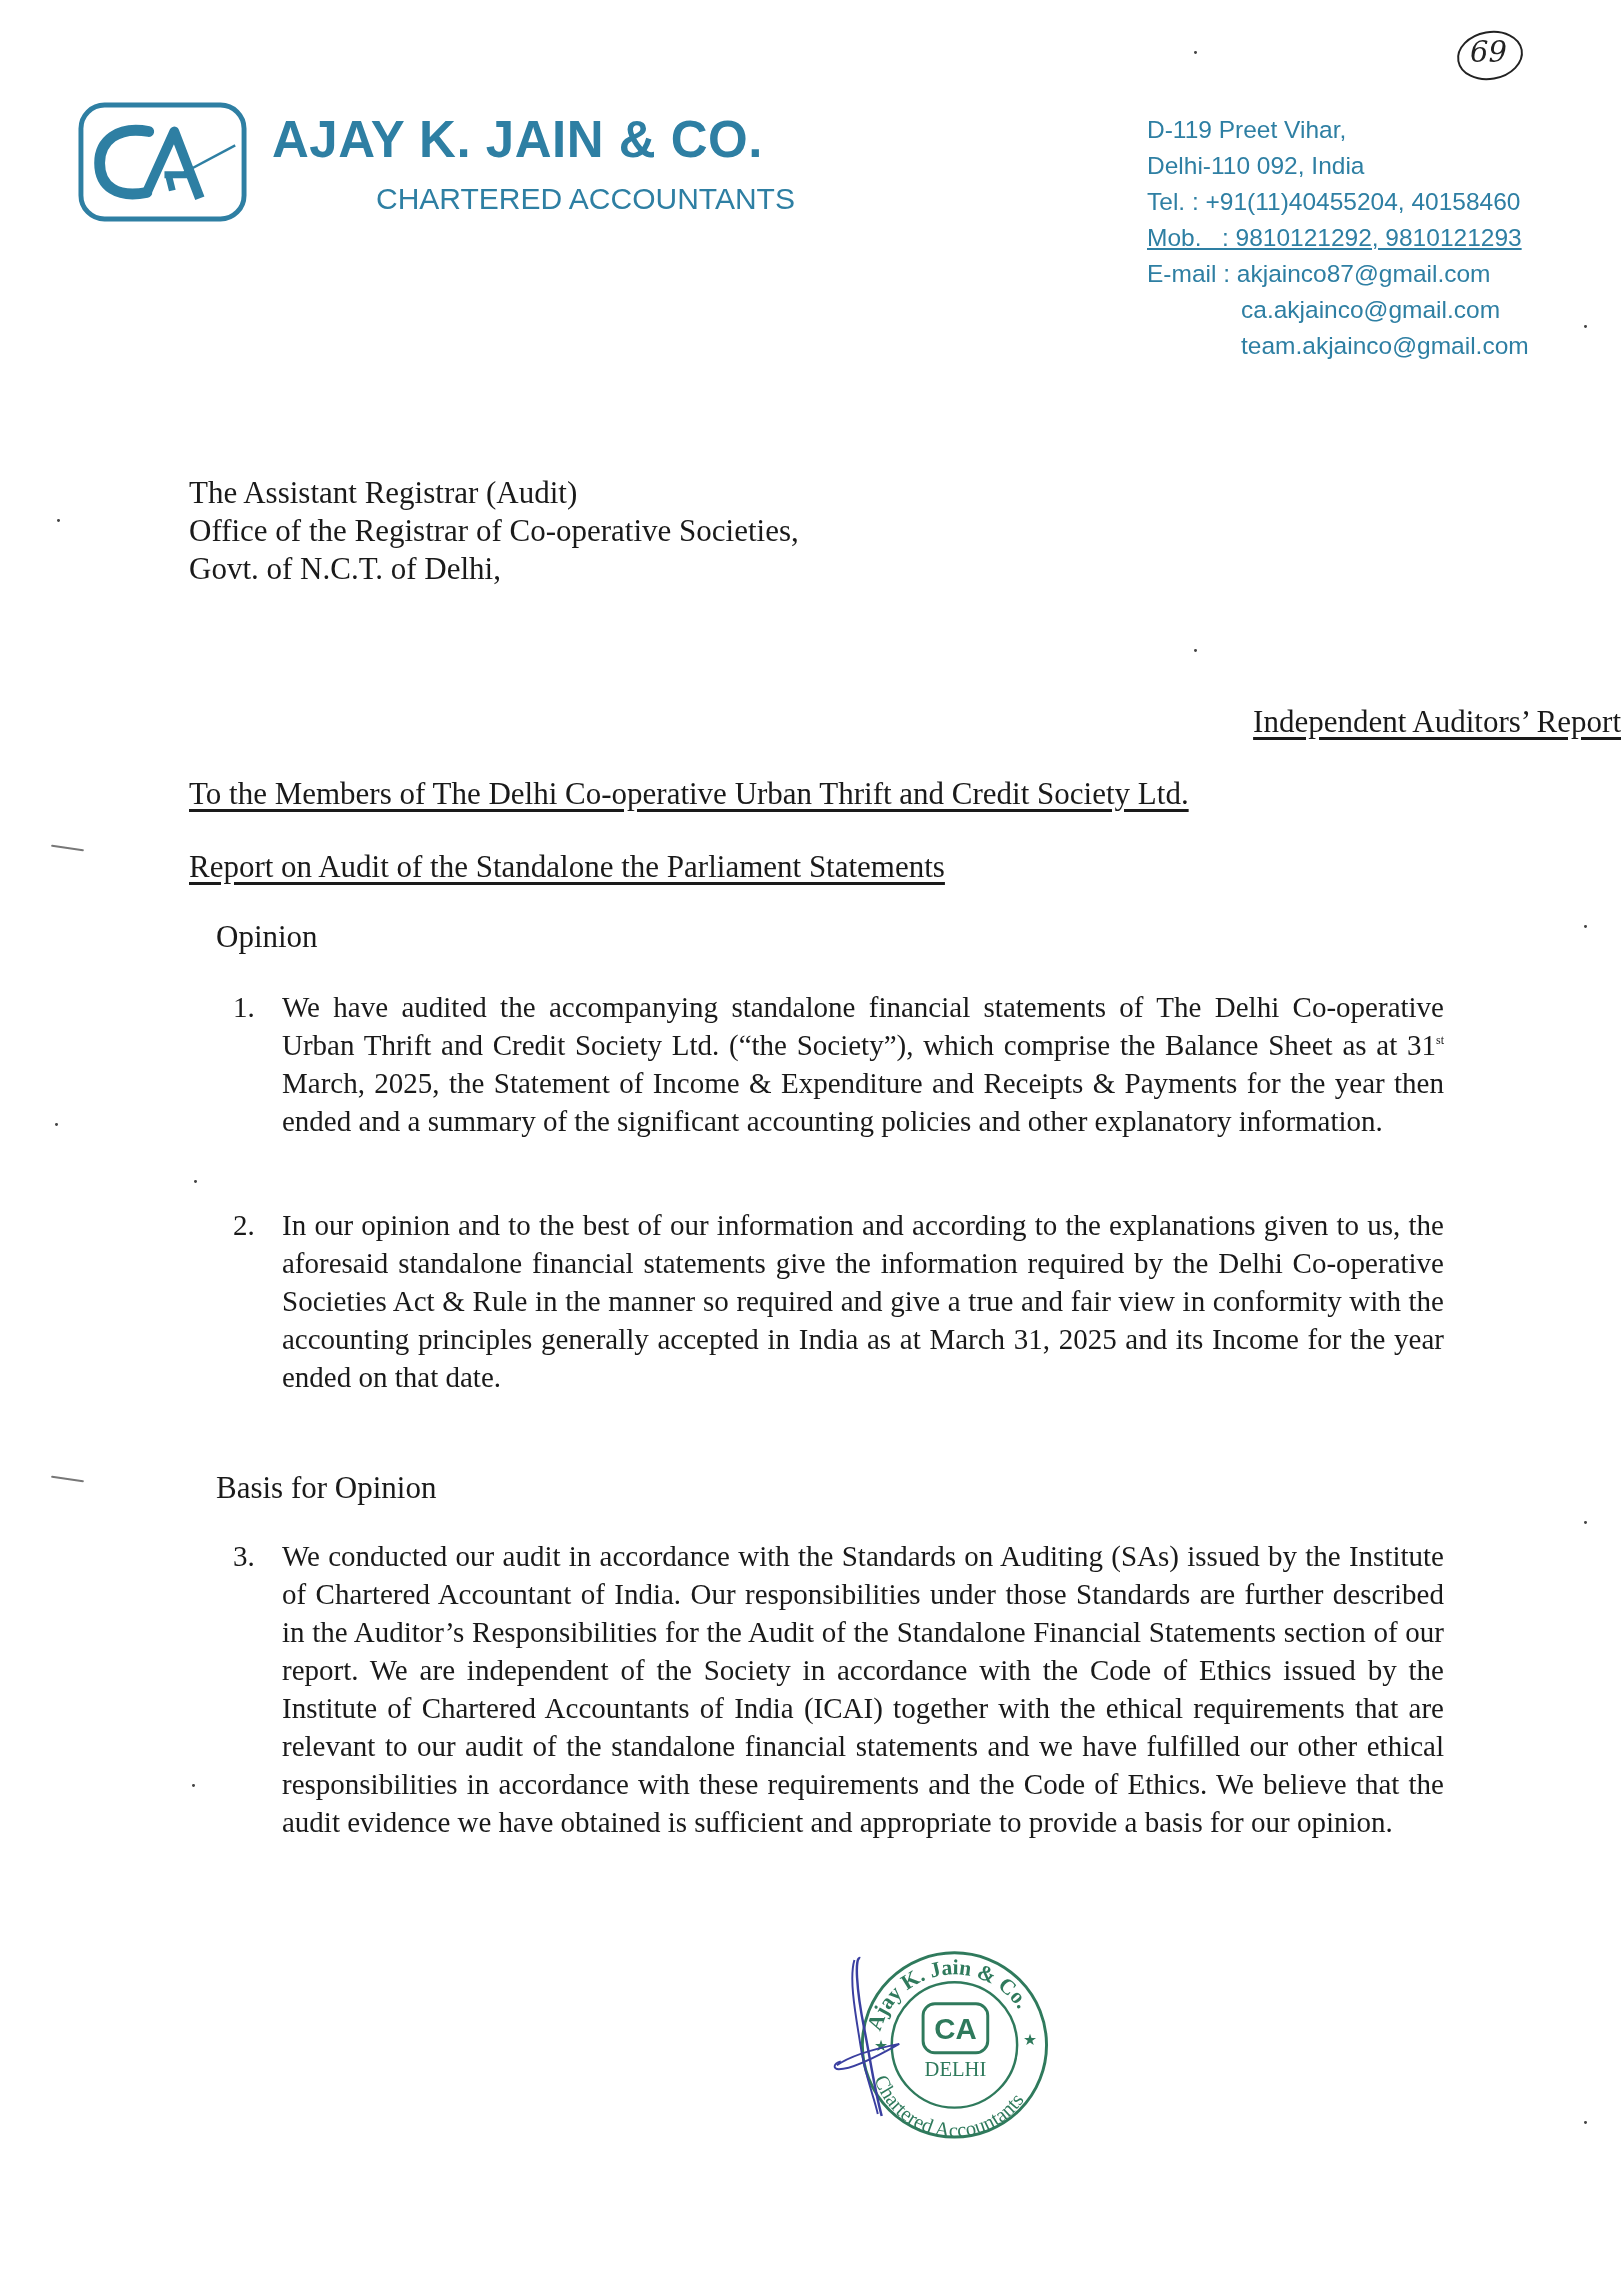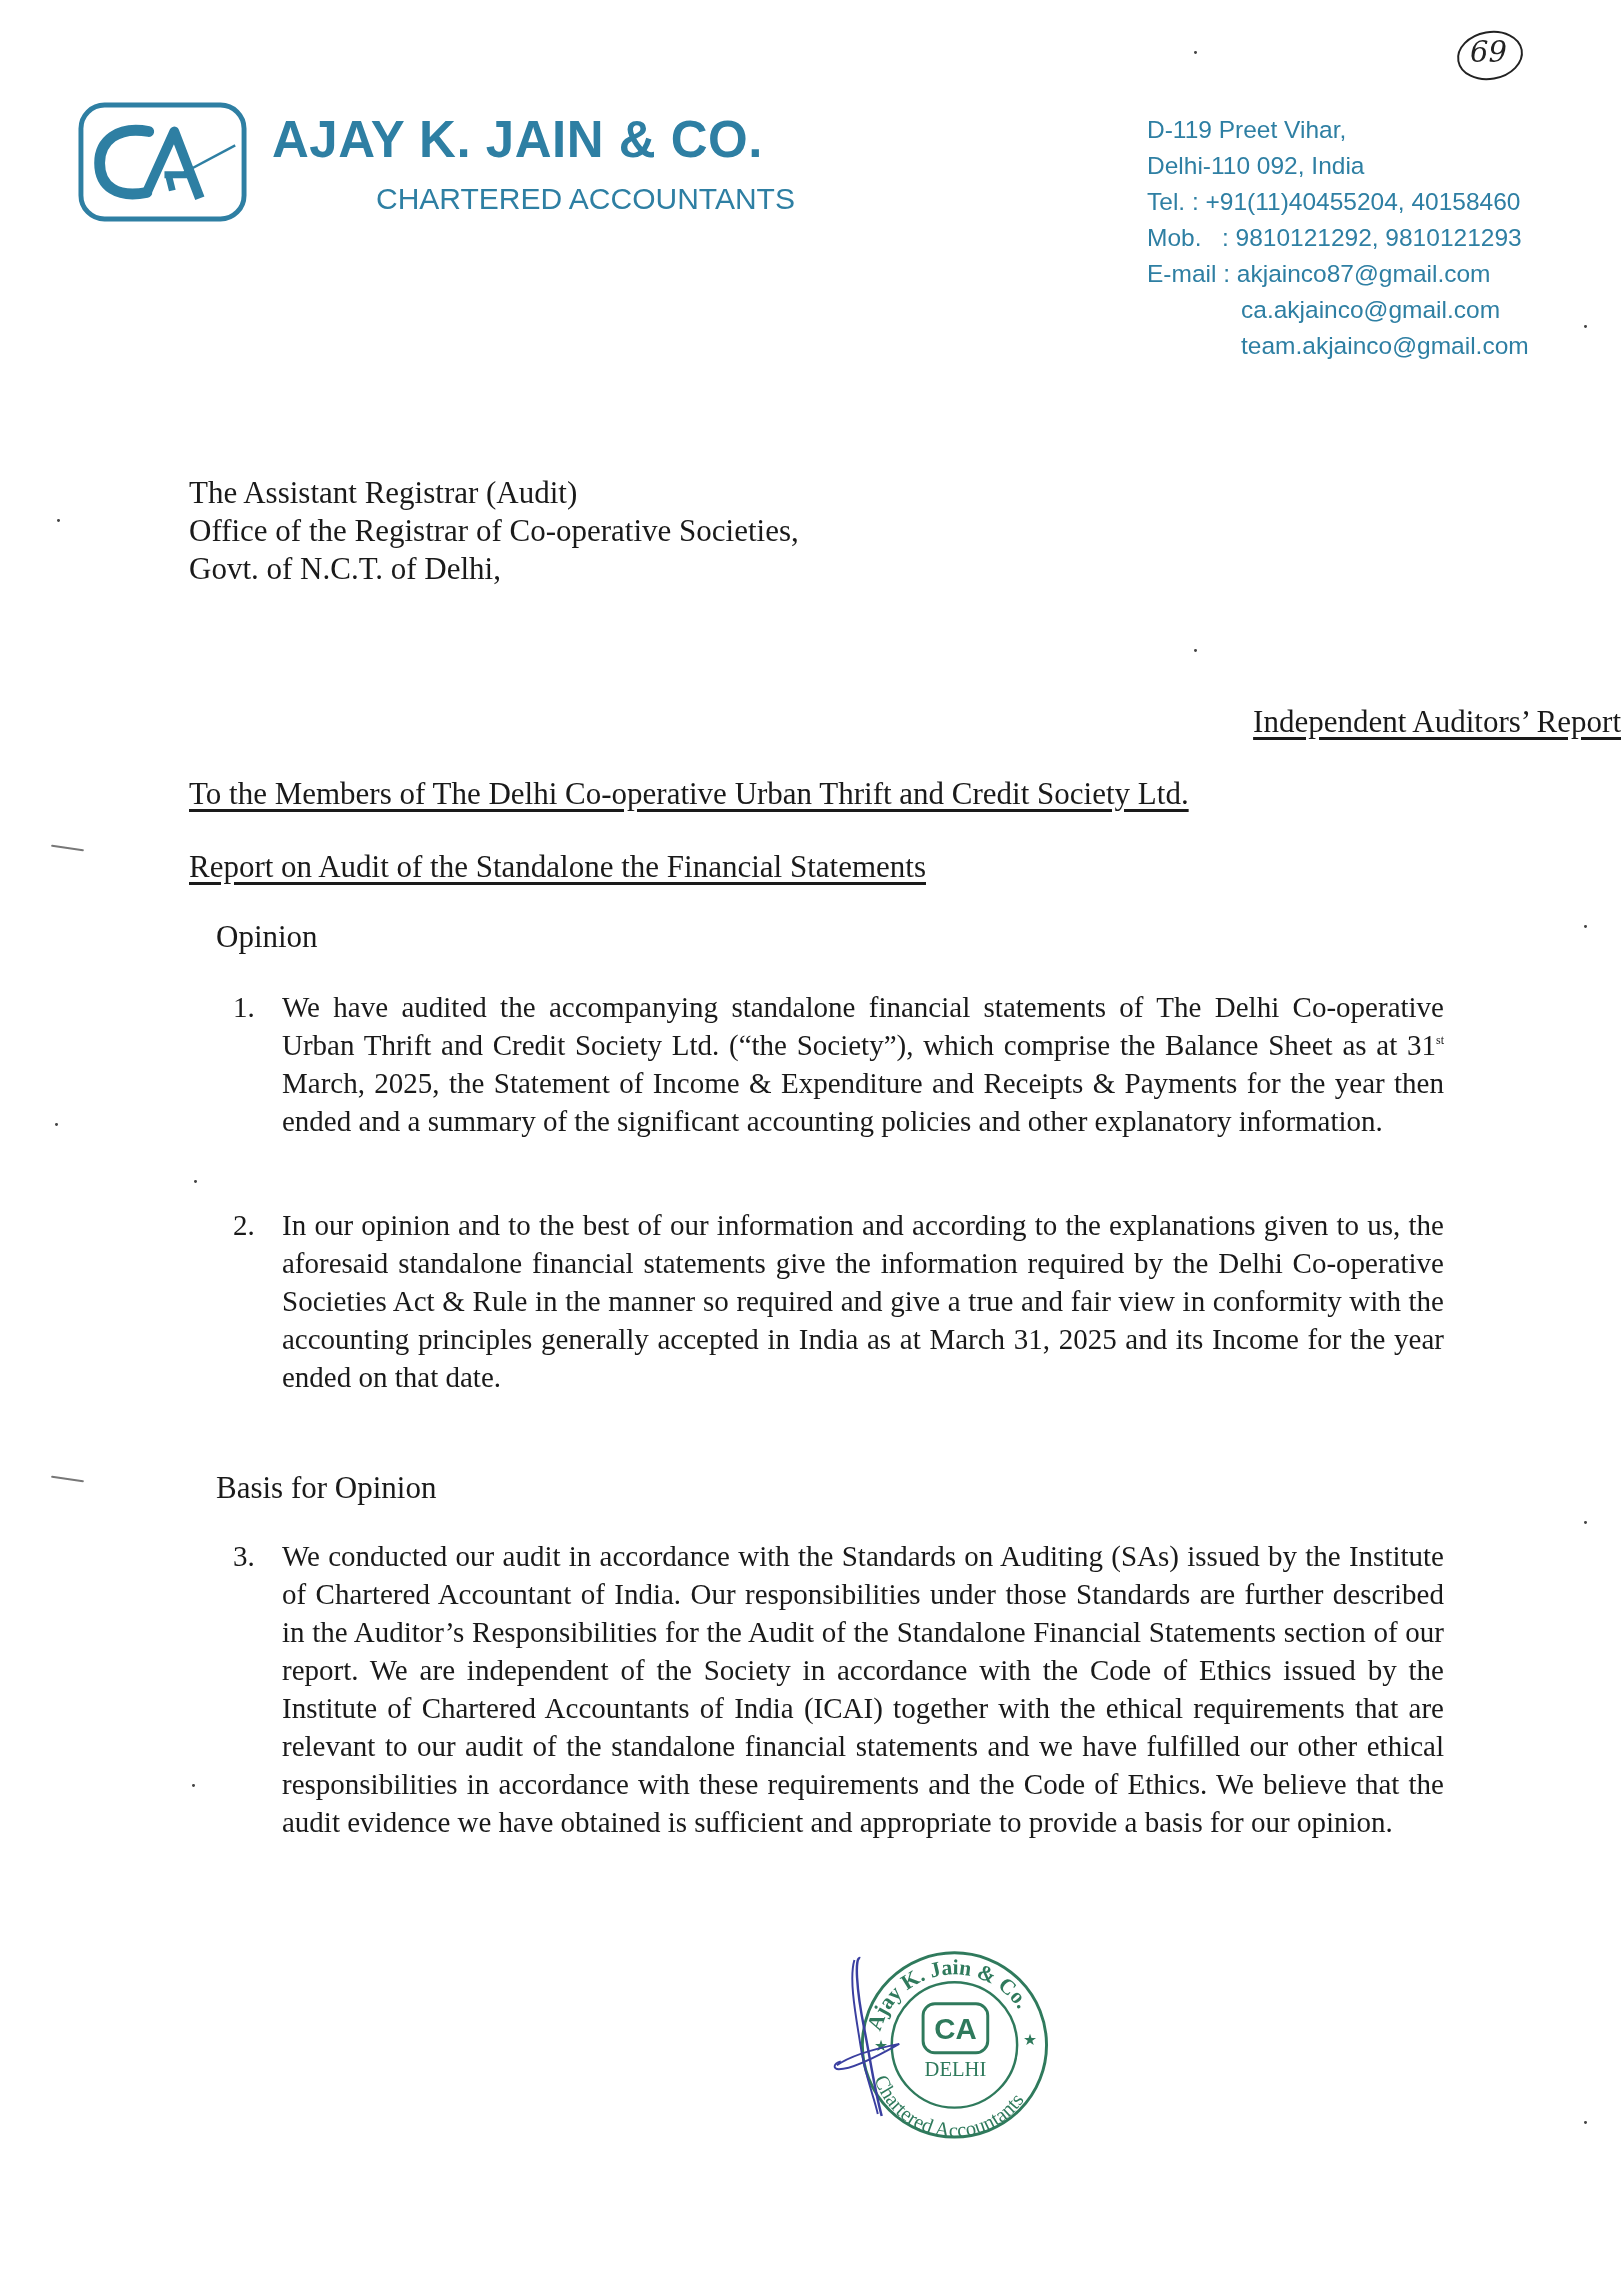--- a/index.html
+++ b/index.html
@@ -56,35 +56,35 @@
 
 <svg class="page-number" viewBox="0 0 76 58">
   <ellipse cx="37" cy="30" rx="33" ry="24" fill="none" stroke="#222" stroke-width="2" transform="rotate(-10 37 30)"></ellipse>
 </svg>
 <div class="page-number-text">69</div>
 
 <div class="contact">
   <span class="row">D-119 Preet Vihar,</span>
   <span class="row">Delhi-110 092, India</span>
   <span class="row">Tel. : +91(11)40455204, 40158460</span>
-  <span class="row" style="white-space:pre;">Mob.   : 9810121292, 9810121293</span>
+  <span class="row" style="white-space:pre;text-decoration:underline;">Mob.   : 9810121292, 9810121293</span>
   <span class="row"><span style="white-space:pre;">E-mail : </span><span>akjainco87@gmail.com</span></span>
   <span class="row indent">ca.akjainco@gmail.com</span>
   <span class="row indent">team.akjainco@gmail.com</span>
 </div>
 
 <div class="addressee">
   <div>The Assistant Registrar (Audit)</div>
   <div>Office of the Registrar of Co-operative Societies,</div>
   <div>Govt. of N.C.T. of Delhi,</div>
 </div>
 
 <div class="report-title">Independent Auditors’ Report</div>
 <div class="to-members">To the Members of The Delhi Co-operative Urban Thrift and Credit Society Ltd.</div>
-<div class="report-sub">Report on Audit of the Standalone the Financial Statements</div>
+<div class="report-sub">Report on Audit of the Standalone the Parliament Statements</div>
 
 <div class="section-heading h-opinion">Opinion</div>
 
 <div class="para para-1">
   <span class="num">1.</span>
   <div class="txt"><span>We have audited the accompanying standalone financial statements of The Delhi Co-operative Urban Thrift and Credit Society Ltd. (“the Society”), which comprise the Balance Sheet as at 31</span><sup>st</sup><span> March, 2025, the Statement of Income &amp; Expenditure and Receipts &amp; Payments for the year then ended and a summary of the significant accounting policies and other explanatory information.</span></div>
 </div>
 
 <div class="para para-2">
   <span class="num">2.</span>

